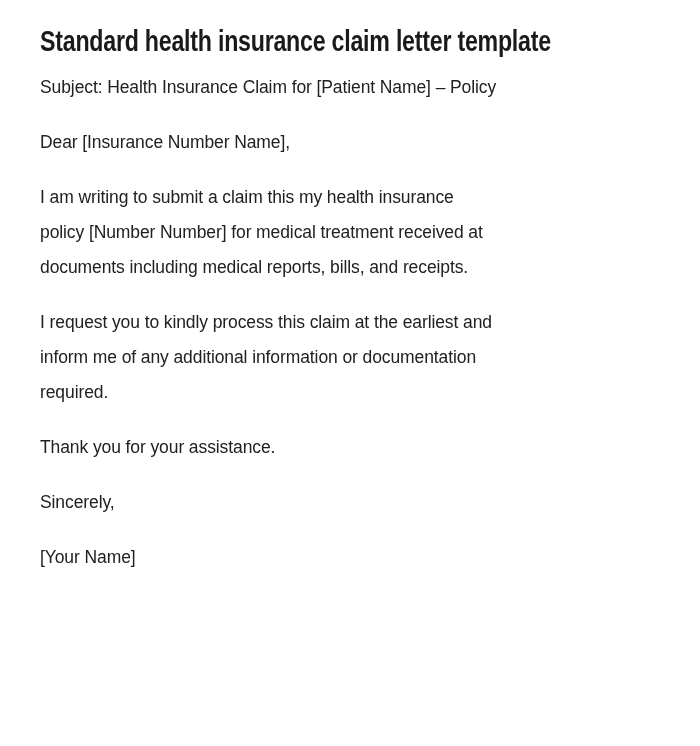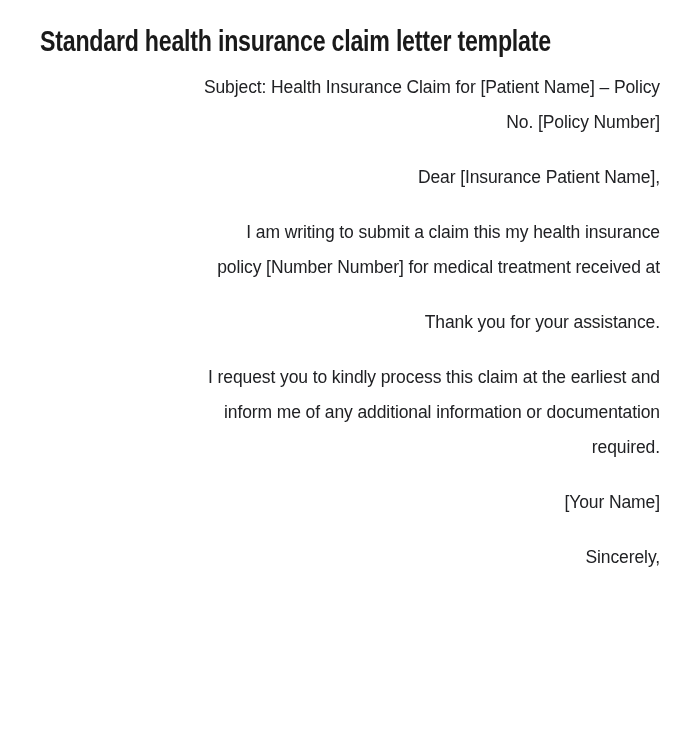--- a/index.html
+++ b/index.html
@@ -23,63 +23,62 @@
     line-height: 32px;
     letter-spacing: -0.3px;
     color: #1a1a1a;
     white-space: nowrap;
     transform: scaleX(0.8);
     transform-origin: left center;
     margin: 0 0 13px 0;
   }
   .paragraph {
     margin: 0 0 20px 0;
-    text-align: right;
   }
   .line {
     font-size: 17.5px;
     line-height: 35px;
     letter-spacing: -0.1px;
     color: #202124;
     white-space: nowrap;
   }
 </style>
 </head>
 <body>
 
 <div class="article">
 
   <h1 class="article-title">Standard health insurance claim letter template</h1>
 
   <div class="paragraph">
     <div class="line">Subject: Health Insurance Claim for [Patient Name] – Policy</div>
-    <div class="line">No. [Policy Number]</div>
   </div>
 
   <div class="paragraph">
-    <div class="line">Dear [Insurance Patient Name],</div>
+    <div class="line">Dear [Insurance Number Name],</div>
   </div>
 
   <div class="paragraph">
     <div class="line">I am writing to submit a claim this my health insurance</div>
     <div class="line">policy [Number Number] for medical treatment received at</div>
-  </div>
-
-  <div class="paragraph">
-    <div class="line">Thank you for your assistance.</div>
+    <div class="line">documents including medical reports, bills, and receipts.</div>
   </div>
 
   <div class="paragraph">
     <div class="line">I request you to kindly process this claim at the earliest and</div>
     <div class="line">inform me of any additional information or documentation</div>
     <div class="line">required.</div>
   </div>
 
   <div class="paragraph">
-    <div class="line">[Your Name]</div>
+    <div class="line">Thank you for your assistance.</div>
   </div>
 
   <div class="paragraph">
     <div class="line">Sincerely,</div>
   </div>
 
+  <div class="paragraph">
+    <div class="line">[Your Name]</div>
+  </div>
+
 
 </div>
 
 </body></html>

